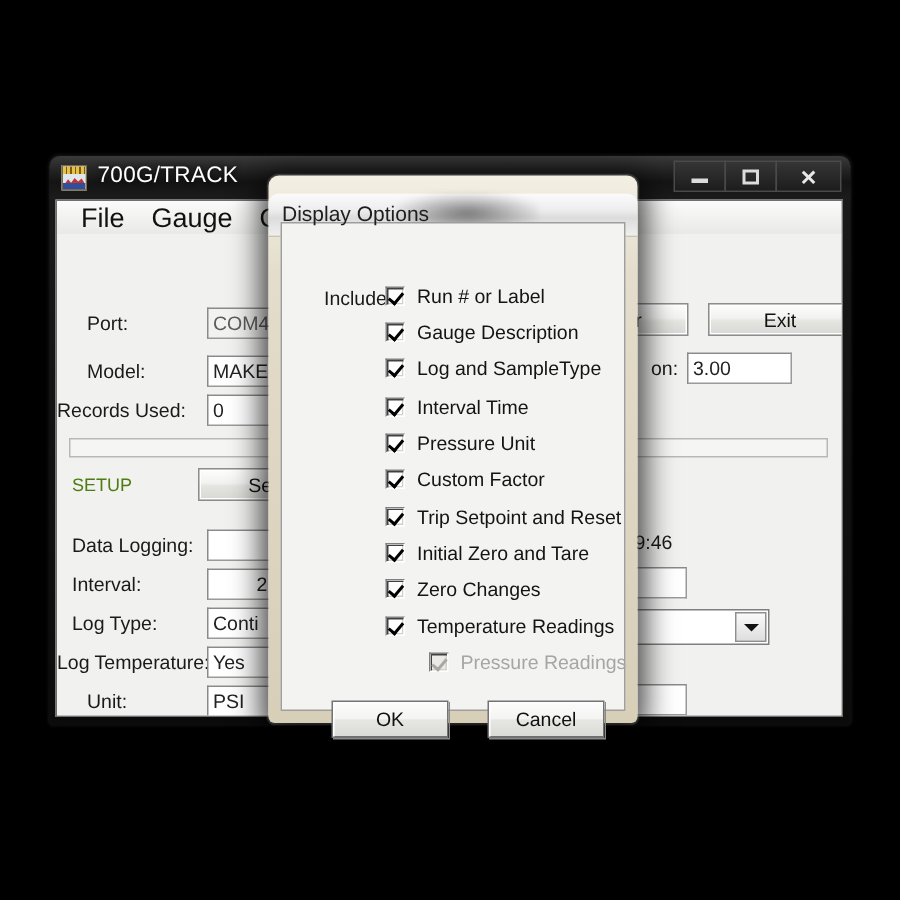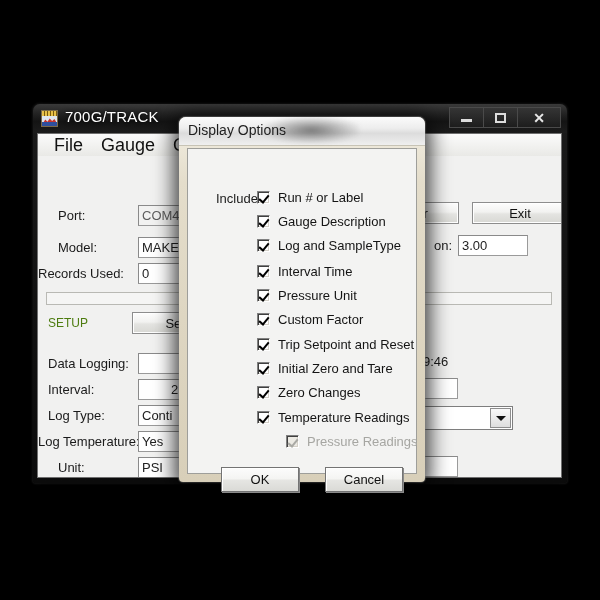--- a/index.html
+++ b/index.html
@@ -138,21 +138,21 @@
   
   .dialog {
     position:absolute;
     left:179px; top:117px; width:246px; height:365px;
     border-radius:7px 7px 4px 4px;
     background: linear-gradient(180deg,#f3efe3 0%, #e4ddcb 18%, #ded6c2 55%, #d8cfb9 100%);
     box-shadow: 0 4px 20px 5px rgba(0,0,0,0.75), 0 0 1px 1px rgba(255,255,255,0.35);
     box-sizing:border-box;
   }
   .dlg-titlebar {
-    position:absolute; left:0; top:0; right:0; height:28px;
+    position:absolute; left:0; top:12px; right:0; height:28px;
     border-radius:7px 7px 0 0;
     background: linear-gradient(180deg, #fbfbfb 0%, #ededed 40%, #dcdcdc 58%, #efefef 100%);
     border-bottom:1px solid #c7c3b5;
     text-align:right;
   }
   .dlg-titlebar .blur {
     position:absolute; left:85px; top:0; width:95px; height:26px;
     background: radial-gradient(ellipse at center, rgba(30,30,30,0.55) 0%, rgba(60,60,60,0.18) 55%, rgba(255,255,255,0) 78%);
     filter: blur(2px);
   }

